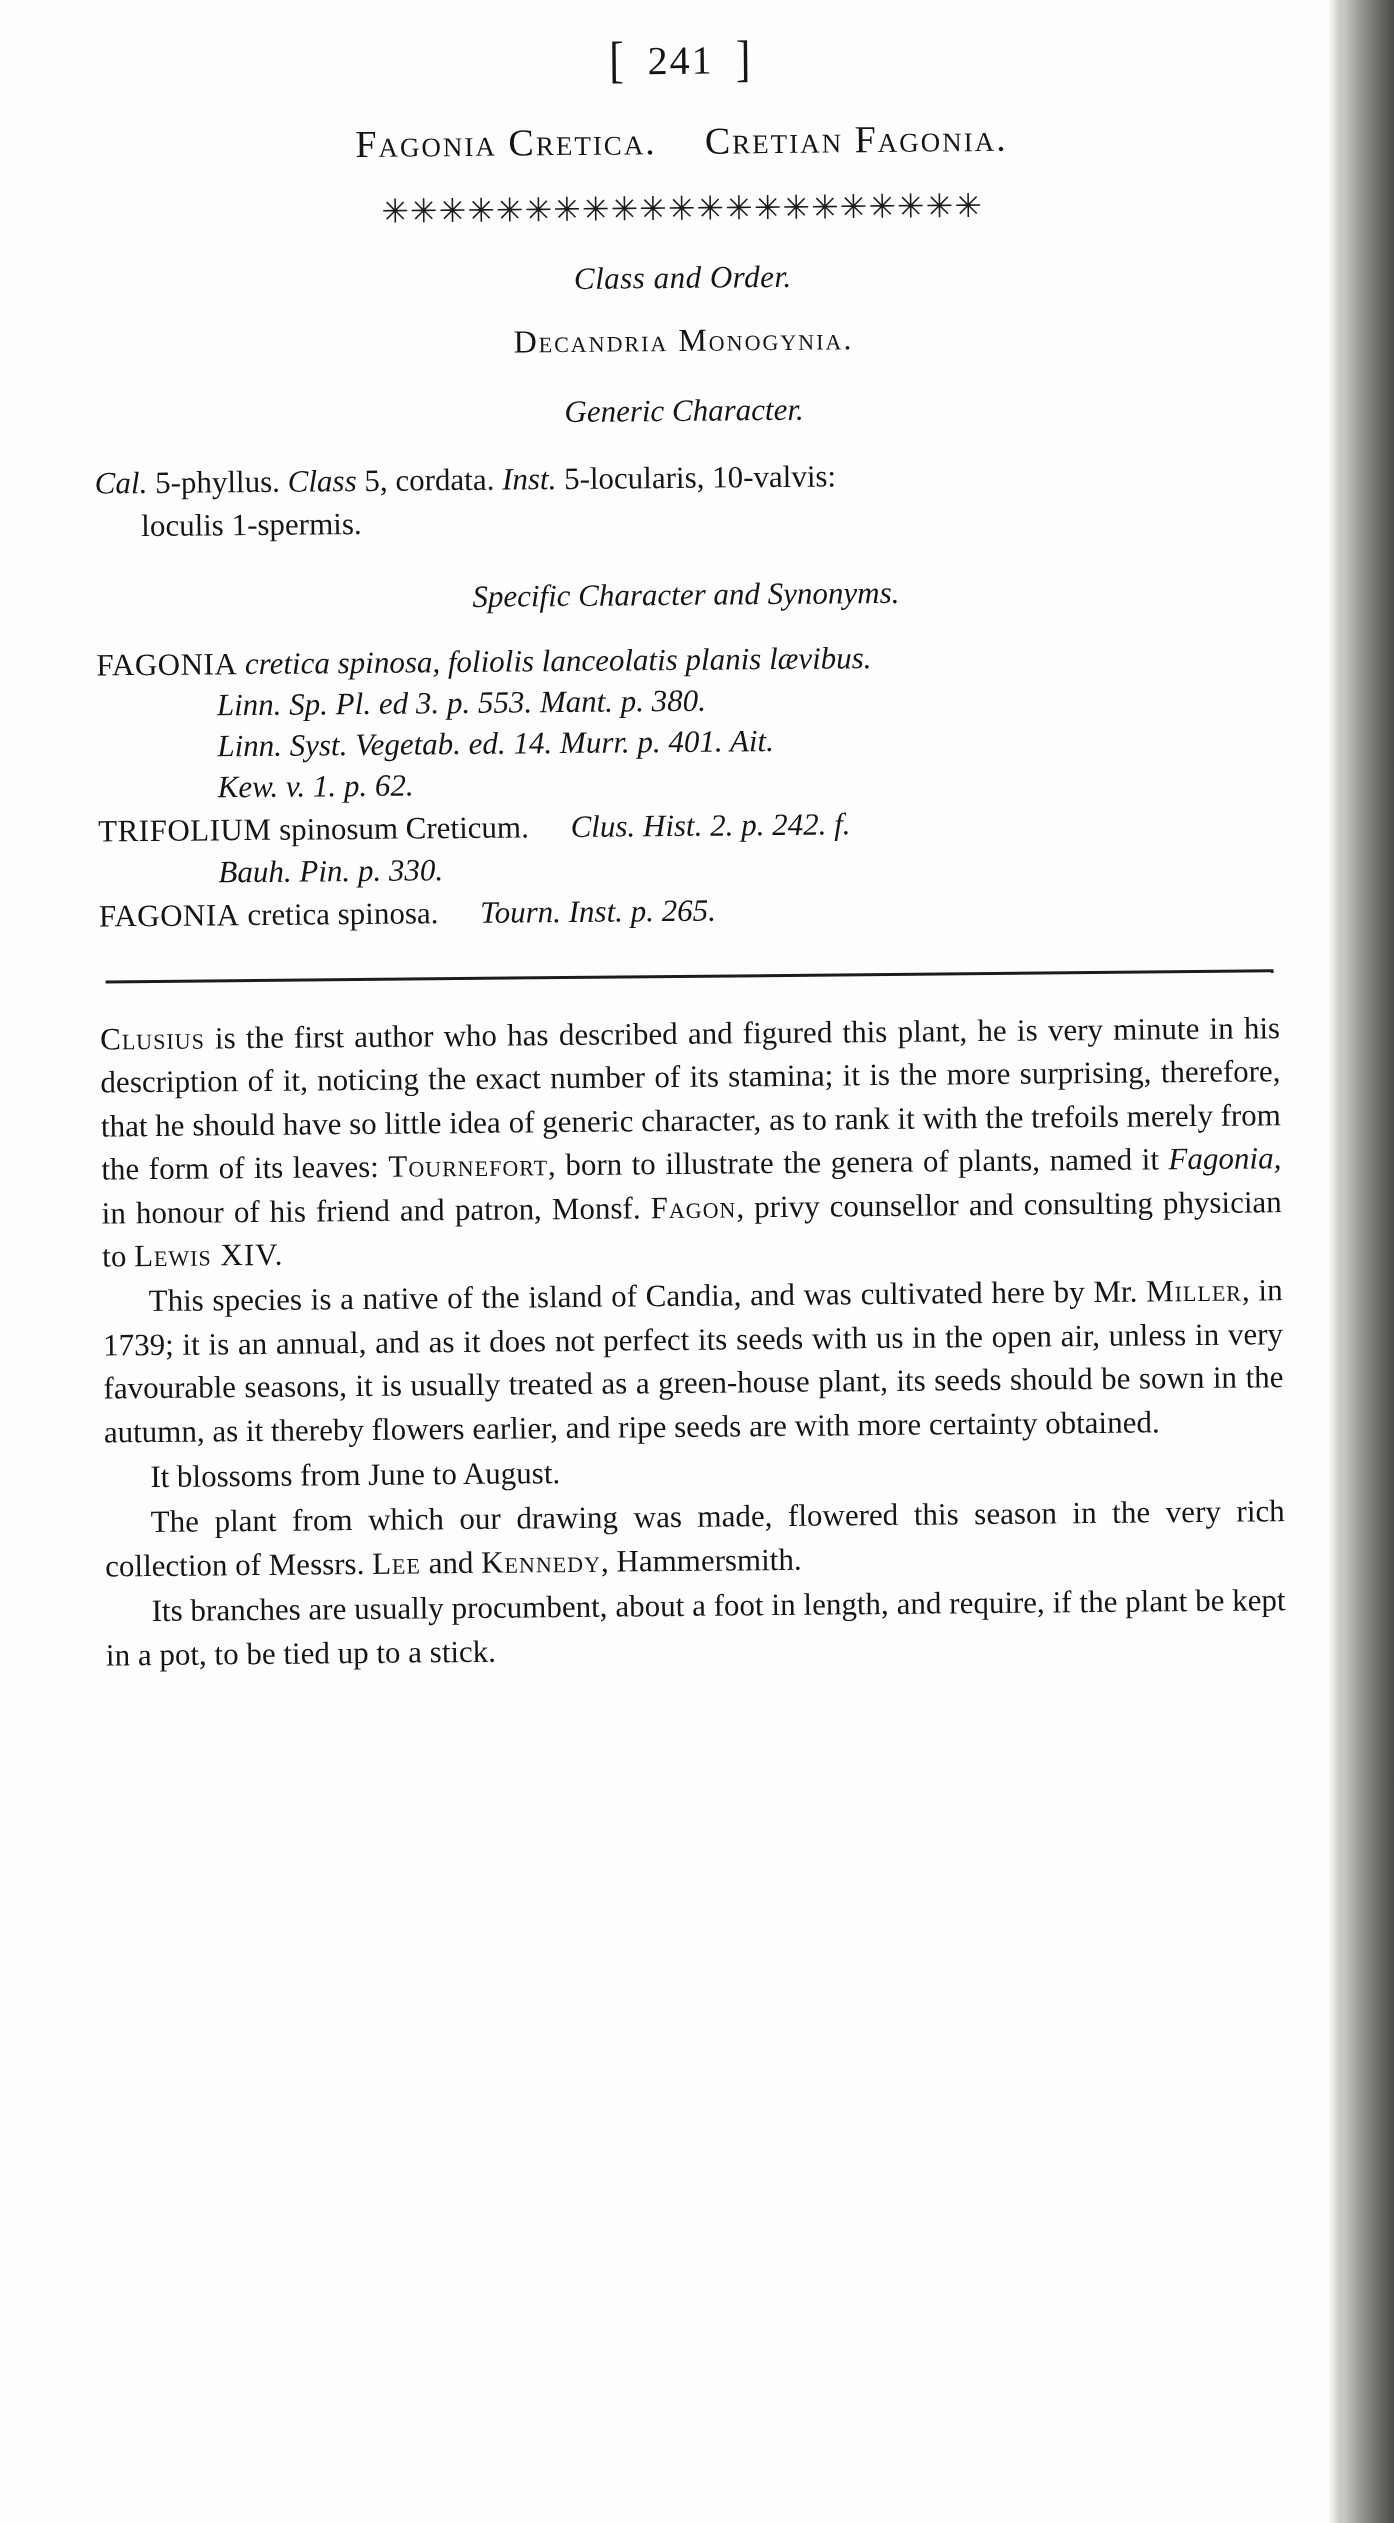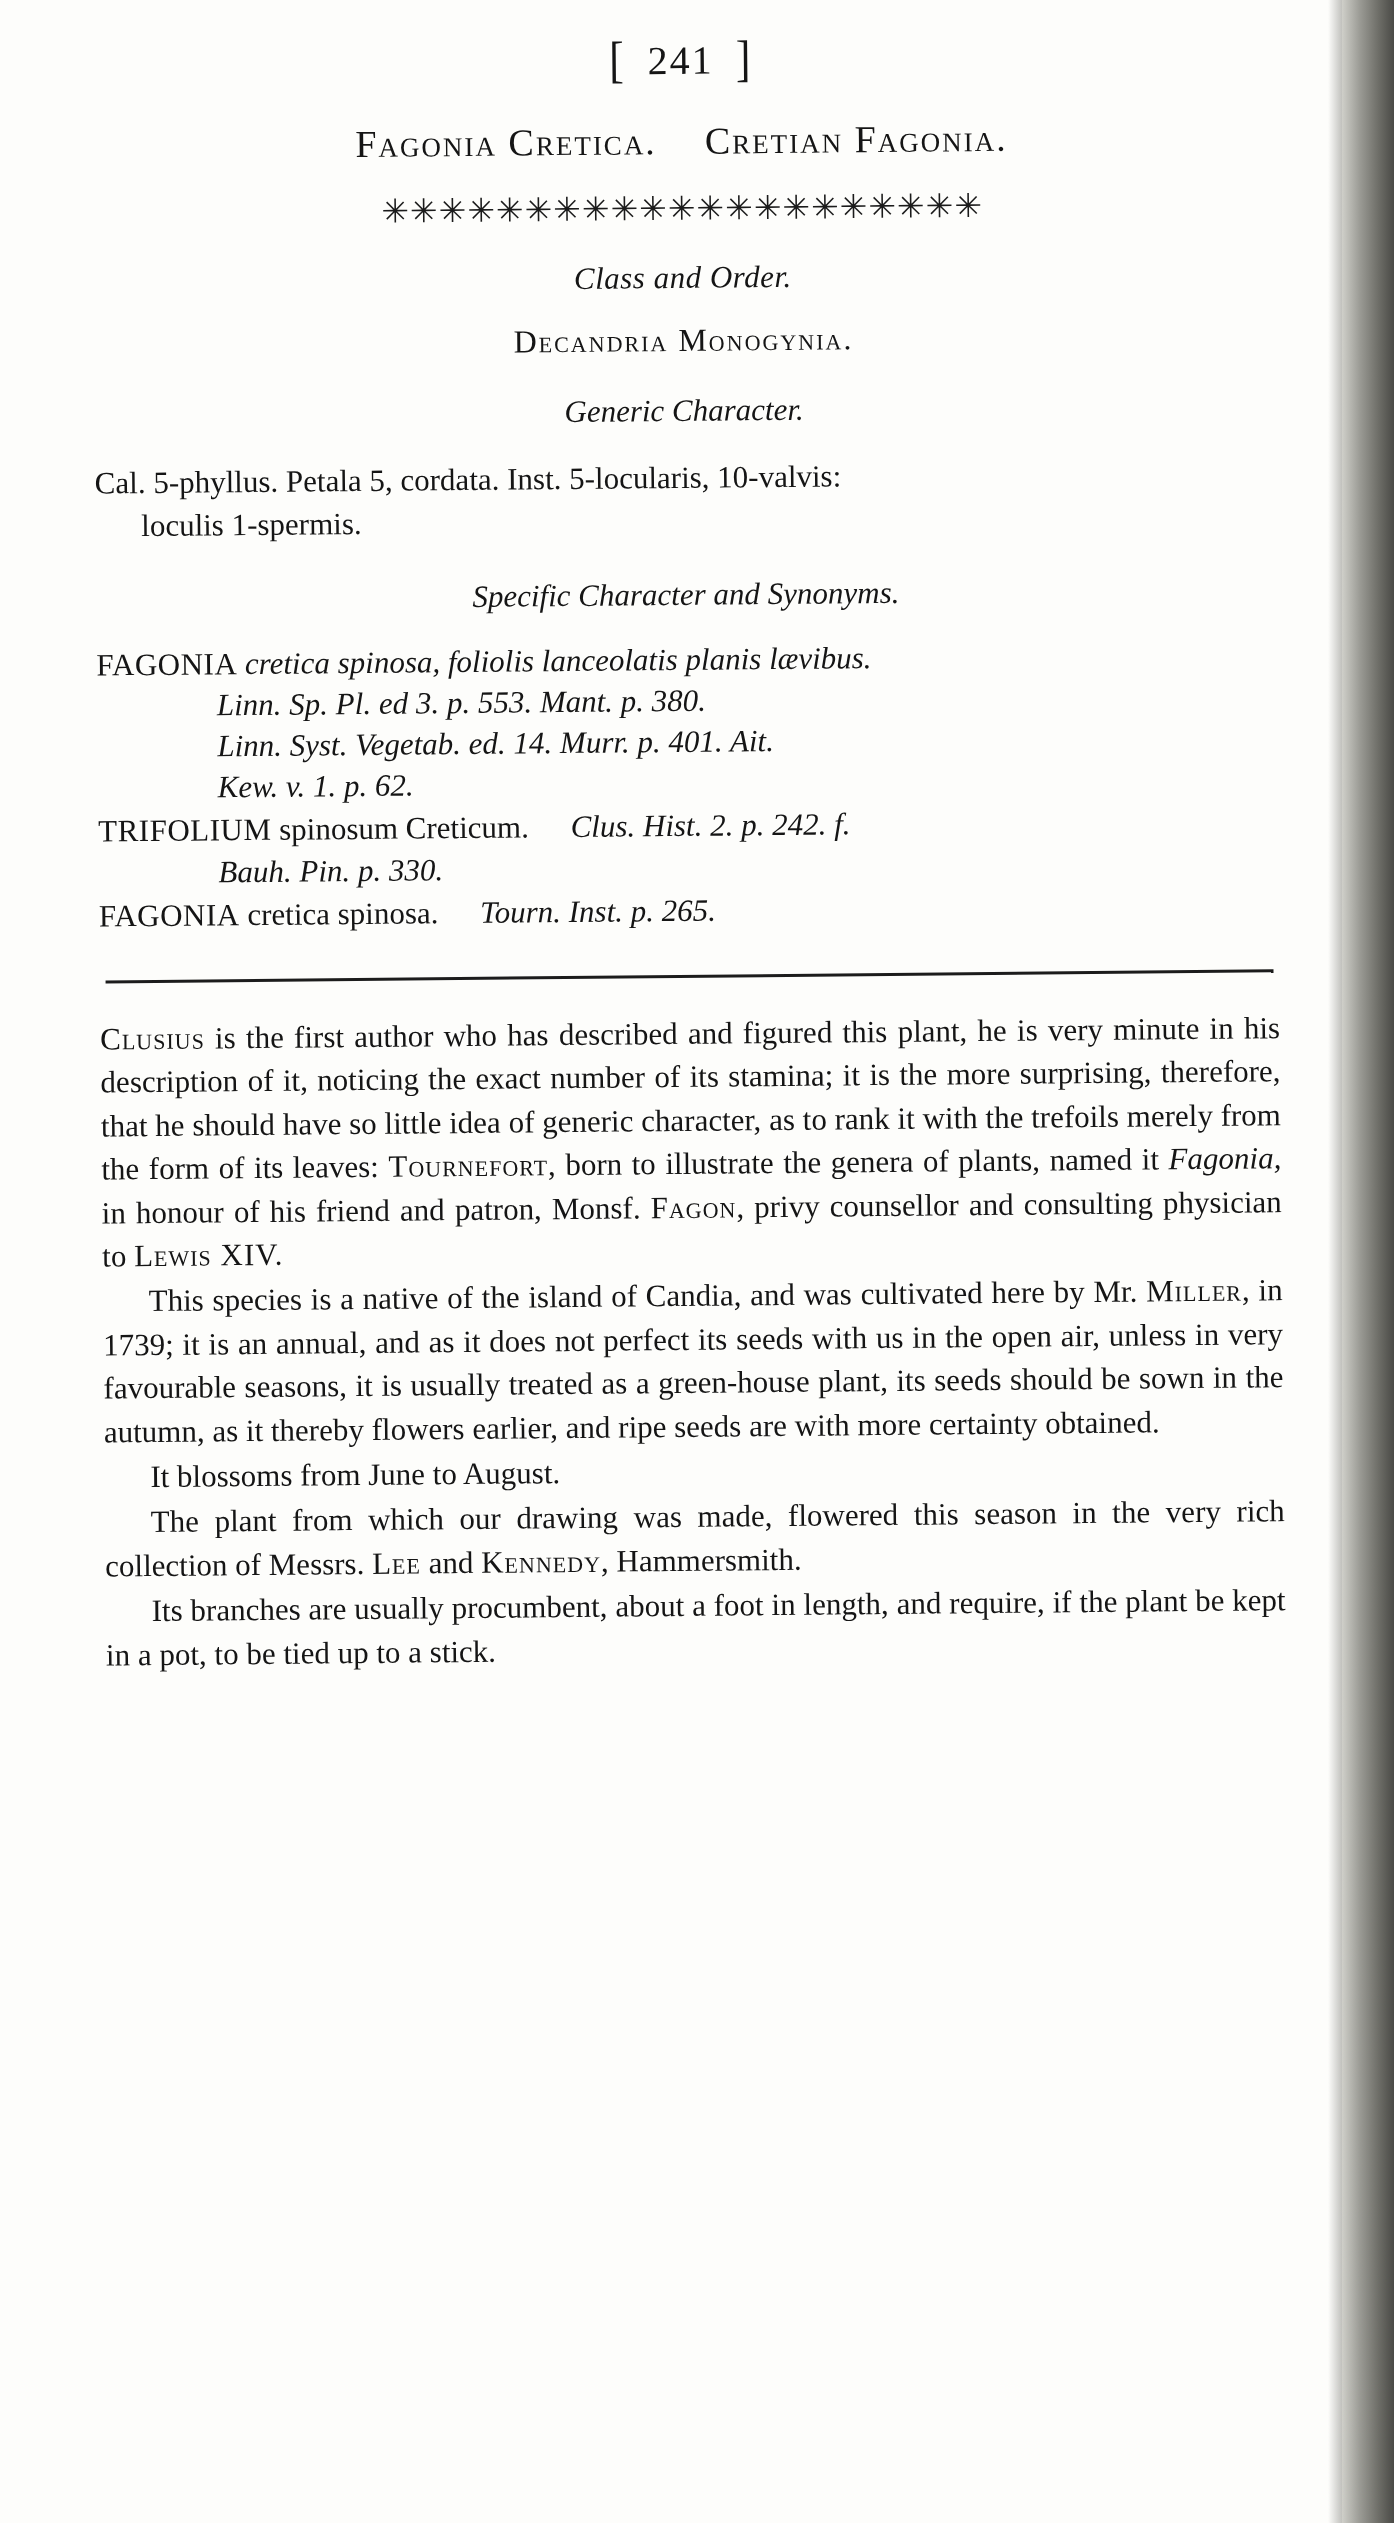--- a/index.html
+++ b/index.html
@@ -118,21 +118,21 @@
     font-style: italic;
     font-size: 31px;
   }
 
   .genericchar {
     margin-top: 28px;
     font-size: 31px;
     line-height: 1.38;
     text-indent: 0;
   }
-  .genericchar .ital { }
+  .genericchar .ital { font-style: italic; }
   .genericchar .ind {
     display: block;
     padding-left: 46px;
   }
 
   .specific-head {
     margin-top: 34px;
     text-align: center;
     font-style: italic;
     font-size: 31px;
@@ -193,21 +193,21 @@
         <span class="latin">Fagonia Cretica.</span><span class="gap"></span><span class="latin">Cretian Fagonia.</span>
       </div>
 
       <div class="asterisks">✳✳✳✳✳✳✳✳✳✳✳✳✳✳✳✳✳✳✳✳✳</div>
 
       <div class="classorder">Class and Order.</div>
       <div class="classname">Decandria Monogynia.</div>
 
       <div class="generic-head">Generic Character.</div>
       <div class="genericchar">
-        <span class="ital">Cal.</span><span> 5-phyllus. </span><span class="ital">Petala</span><span> 5, cordata. </span><span class="ital">Inst.</span><span> 5-locularis, 10-valvis:</span>
+        <span class="ital">Cal.</span><span> 5-phyllus. </span><span class="ital">Class</span><span> 5, cordata. </span><span class="ital">Inst.</span><span> 5-locularis, 10-valvis:</span>
         <span class="ind">loculis 1-spermis.</span>
       </div>
 
       <div class="specific-head">Specific Character and Synonyms.</div>
 
       <div class="syn">
 
         <div class="entry">
           <span class="genus">FAGONIA</span><span class="ref"> cretica spinosa, foliolis lanceolatis planis lævibus.</span>
           <span class="indent ref">Linn. Sp. Pl. ed 3. p. 553. Mant. p. 380.</span>

